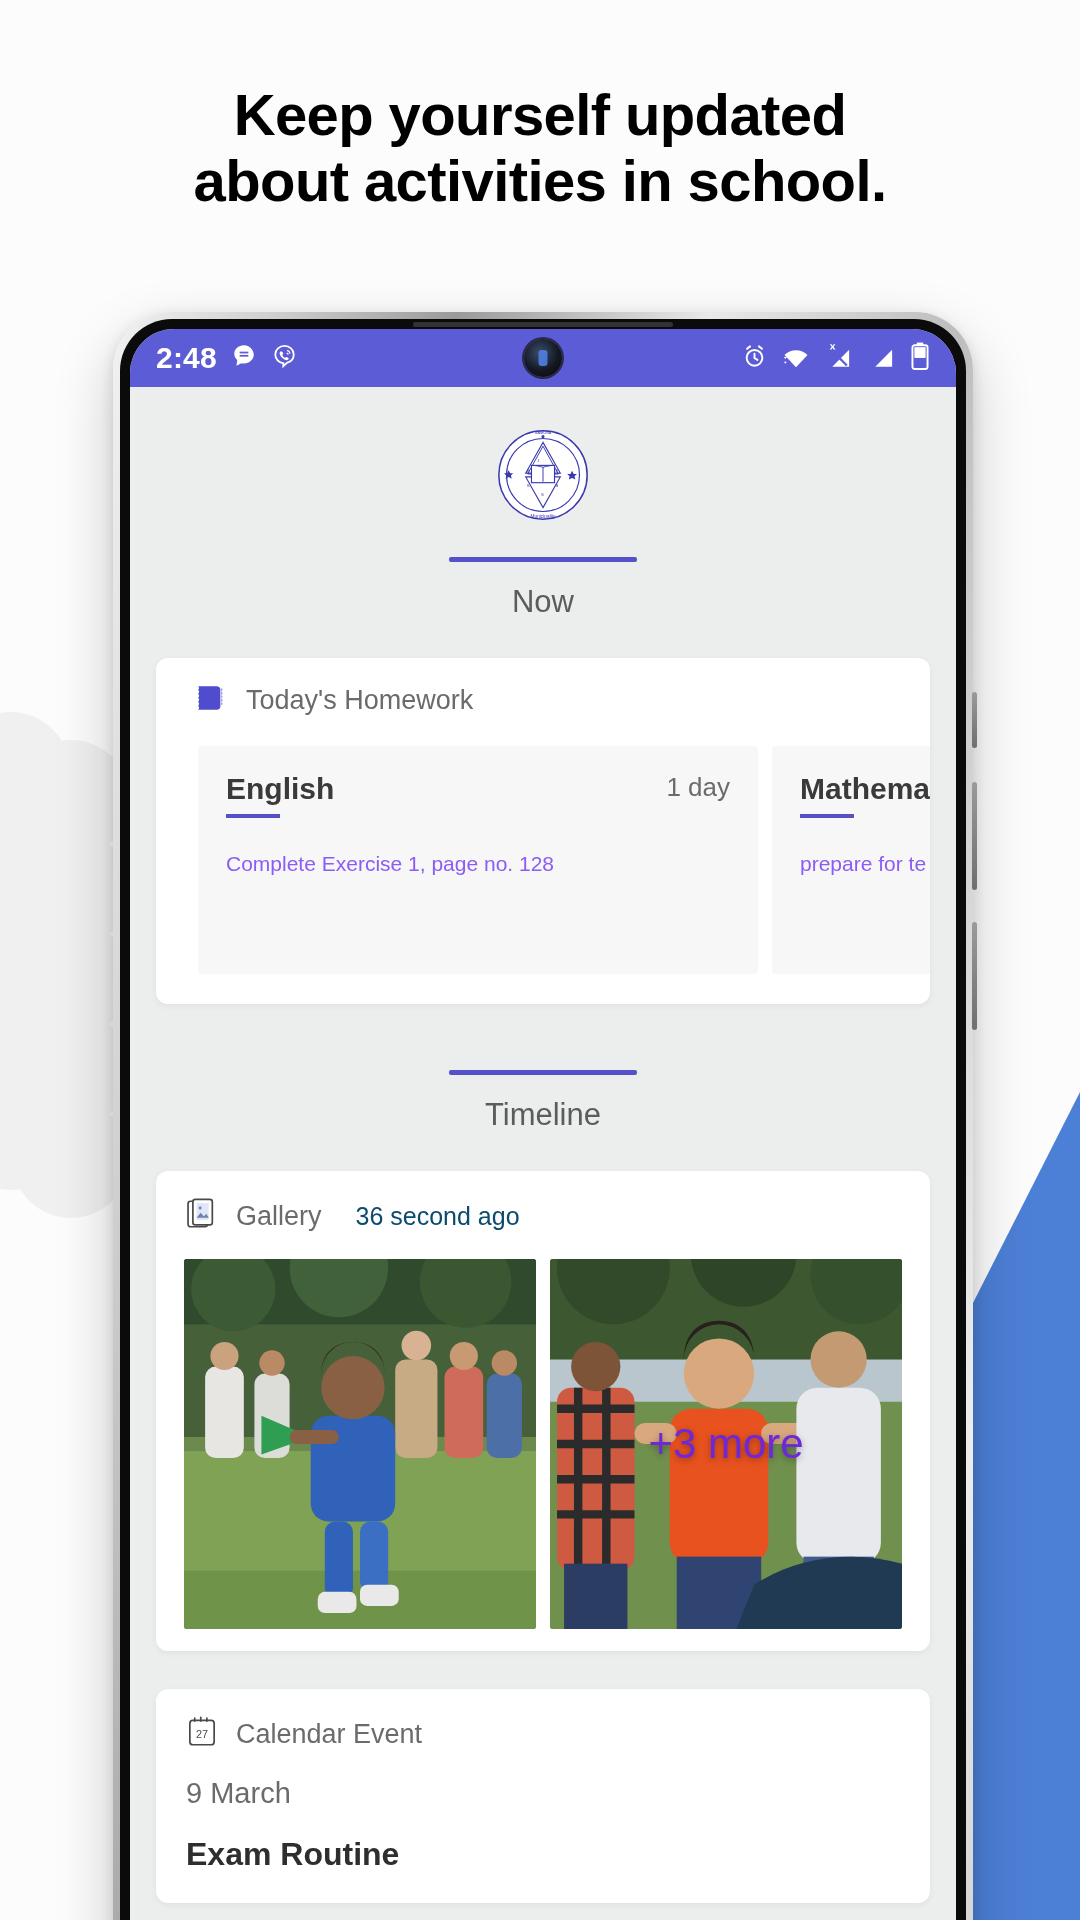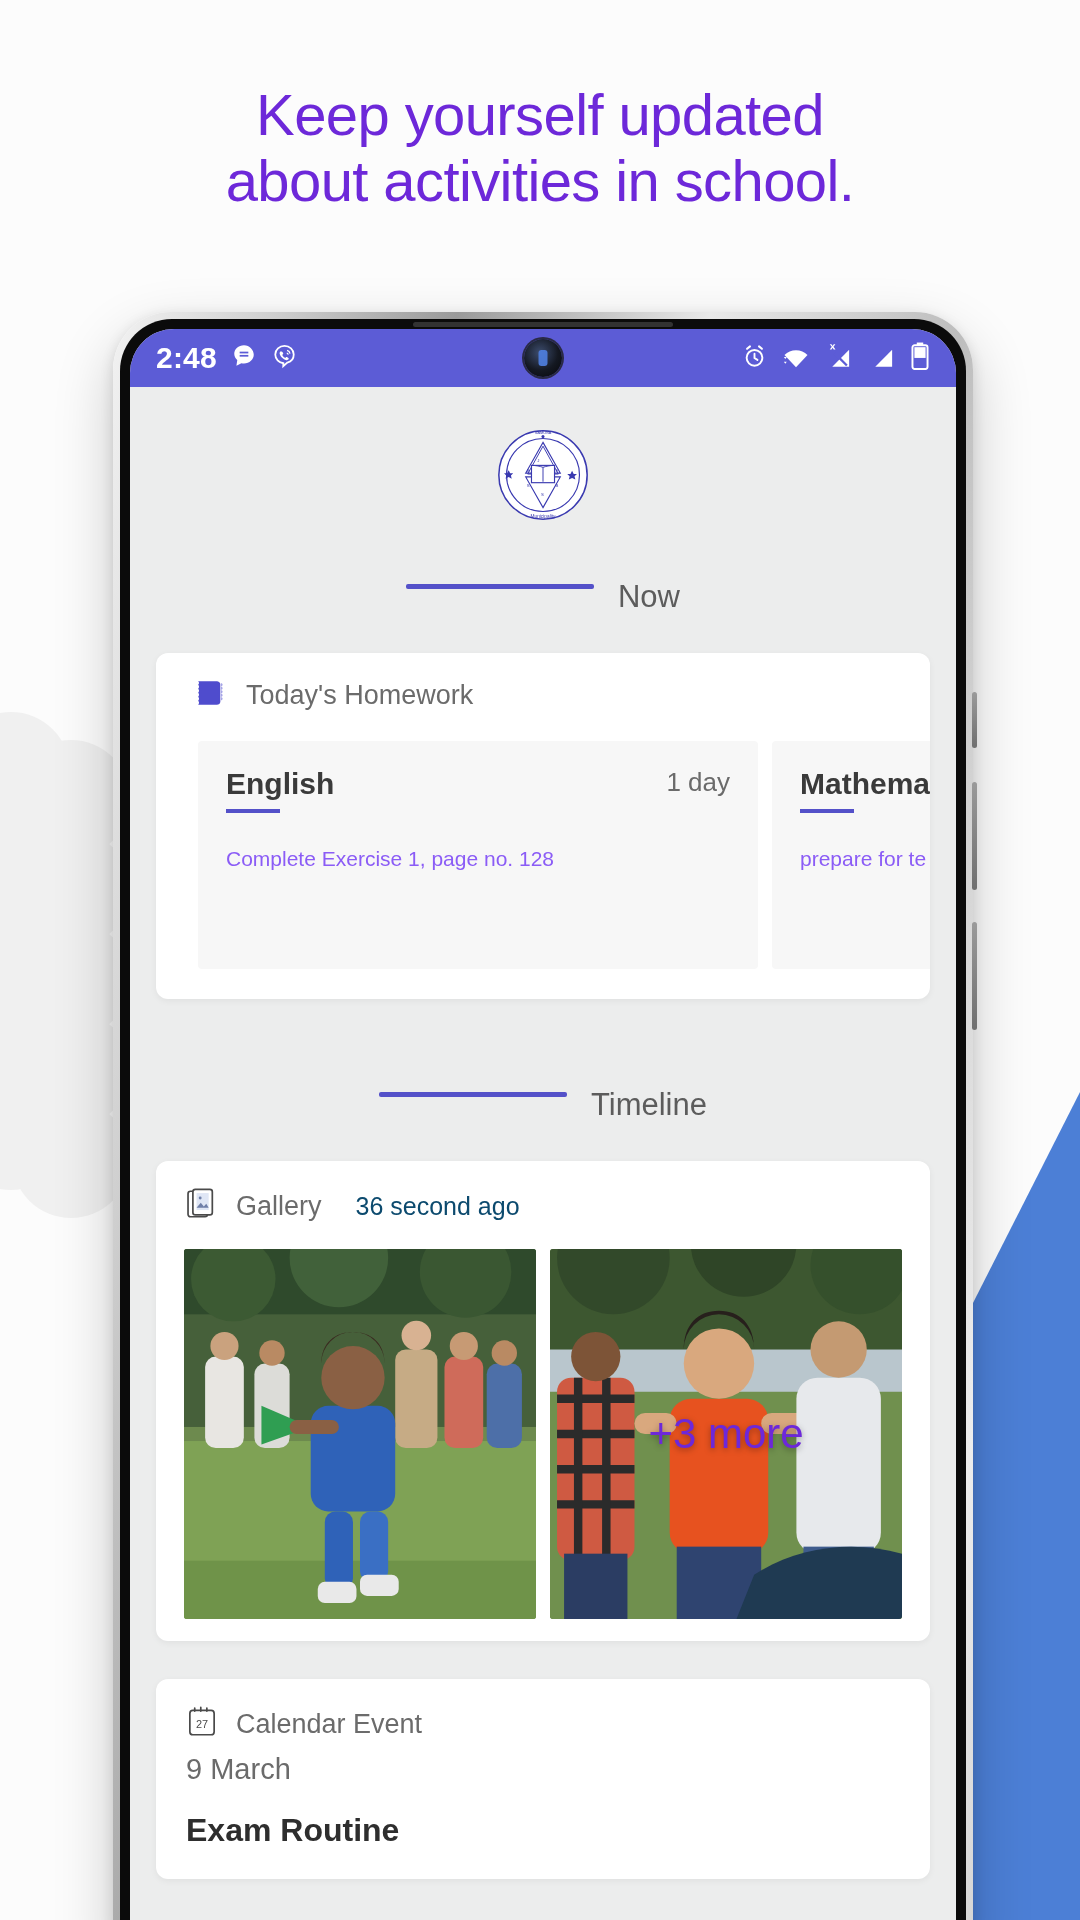--- a/index.html
+++ b/index.html
@@ -59,24 +59,24 @@
   }
 
   
   .headline {
     position: absolute;
     z-index: 3;
     left: 0;
     right: 0;
     top: 82px;
     text-align: center;
-    color: #6d28d9;
+    color: #000000;
     font-size: 58px;
     line-height: 1.13;
-    font-weight: 400;
+    font-weight: 700;
     letter-spacing: -0.6px;
     font-family: "Liberation Sans", sans-serif;
   }
   .headline .l2 { display: block; }
 
   
   .phone {
     position: absolute;
     z-index: 5;
     left: 113px;
@@ -180,23 +180,22 @@
     display: flex;
     justify-content: center;
     padding-top: 40px;
   }
   .seal { display: block; }
 
   .tabbar {
     margin-top: 34px;
     display: flex;
     justify-content: center;
-    flex-direction: row;
+    flex-direction: column;
     align-items: center;
-    gap: 24px;
   }
   .tab-underline {
     width: 188px;
     height: 5px;
     background: #5451c9;
     border-radius: 2px;
   }
   .tab-label {
     margin-top: 22px;
     font-size: 31px;
@@ -303,21 +302,21 @@
     display: flex;
     align-items: center;
     justify-content: center;
     color: #6d28d9;
     font-size: 42px;
     text-shadow: 0 2px 6px rgba(0,0,0,.35);
   }
 
   .card-calendar { margin-top: 38px; padding: 26px 0 30px 0; }
   .cal-date {
-    margin-top: 10px;
+    margin-top: 24px;
     padding: 0 30px;
     font-size: 29px;
     color: #6b6b6b;
   }
   .cal-event {
     margin-top: 26px;
     padding: 0 30px;
     font-size: 32px;
     font-weight: 700;
     color: #2e2e2e;

